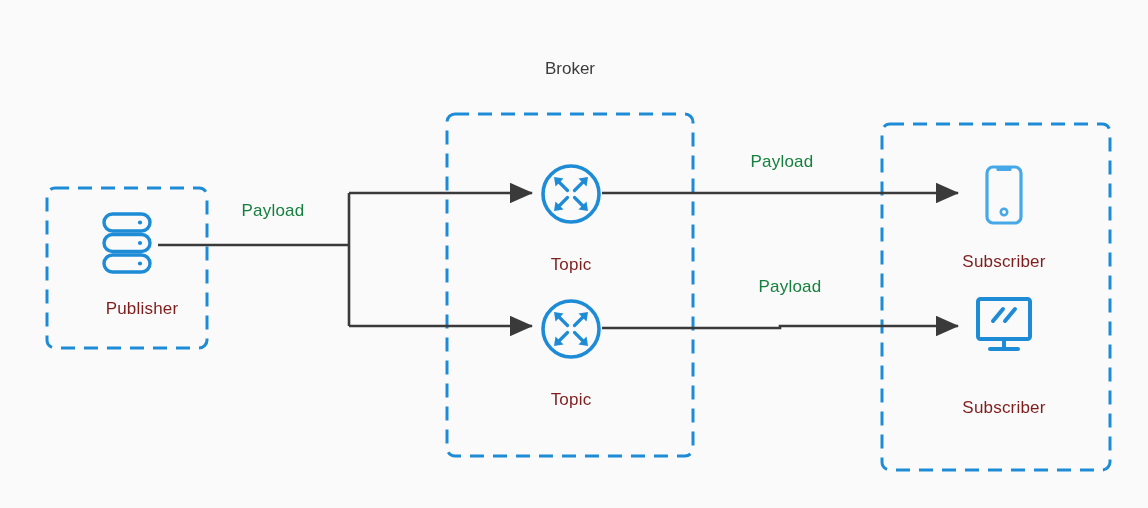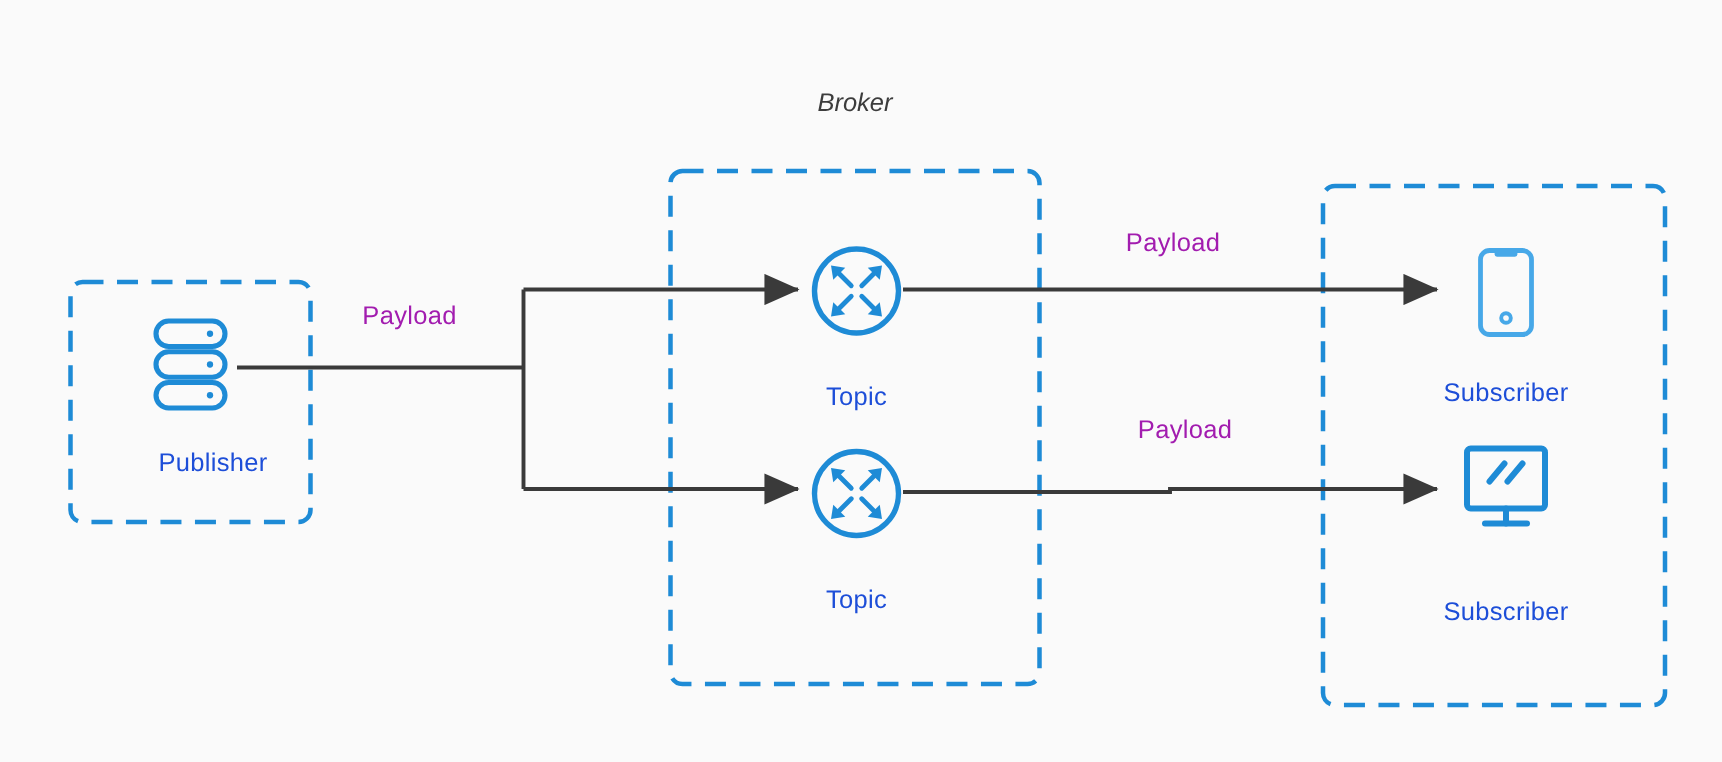--- a/index.html
+++ b/index.html
@@ -17,40 +17,39 @@
   }
   #diagram-canvas {
     position: absolute;
     left: 0; top: 0;
     width: 1148px;
     height: 508px;
   }
   .node-label {
     position: absolute;
     font-size: 17px;
-    color: #1d4ed8;
+    color: #7f1d1d;
     text-align: center;
     white-space: nowrap;
     letter-spacing: 0.2px;
   }
   .edge-label {
     position: absolute;
     font-size: 17px;
-    color: #a21caf;
+    color: #15803d;
     text-align: center;
     white-space: nowrap;
     letter-spacing: 0.2px;
   }
   .group-title {
     position: absolute;
     font-size: 17px;
     color: #3c3c3c;
     text-align: center;
     white-space: nowrap;
-    font-style: italic;
   }
 </style>
 </head>
 <body>
 
 <svg id="diagram-canvas" viewBox="0 0 1148 508" xmlns="http://www.w3.org/2000/svg">
   <defs>
     <marker id="arrowhead" markerWidth="9" markerHeight="8" refX="8.6" refY="4" orient="auto" markerUnits="strokeWidth">
       <path d="M0,0 L9,4 L0,8 Z" fill="#3a3a3a"></path>
     </marker>

